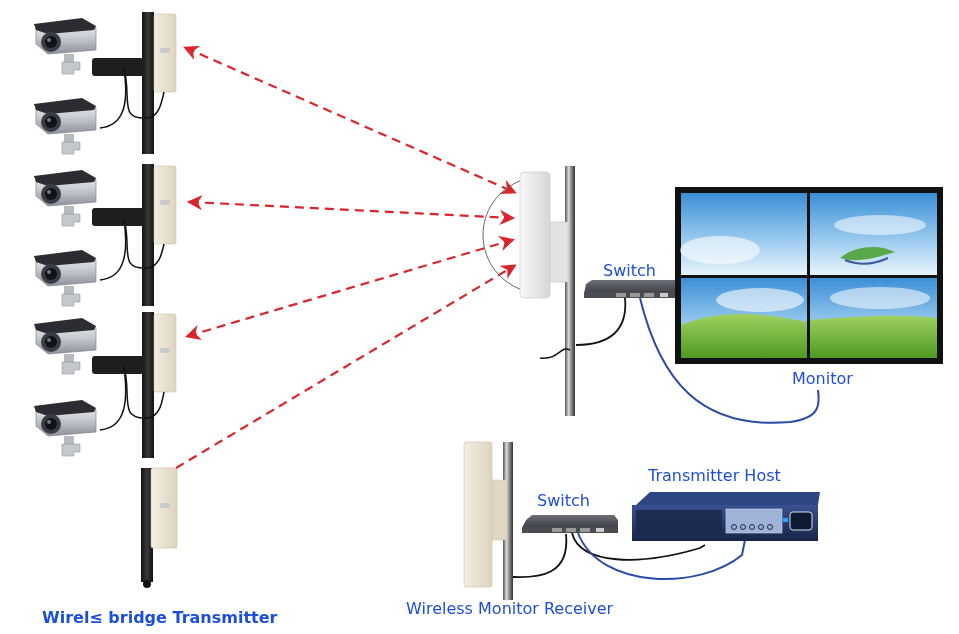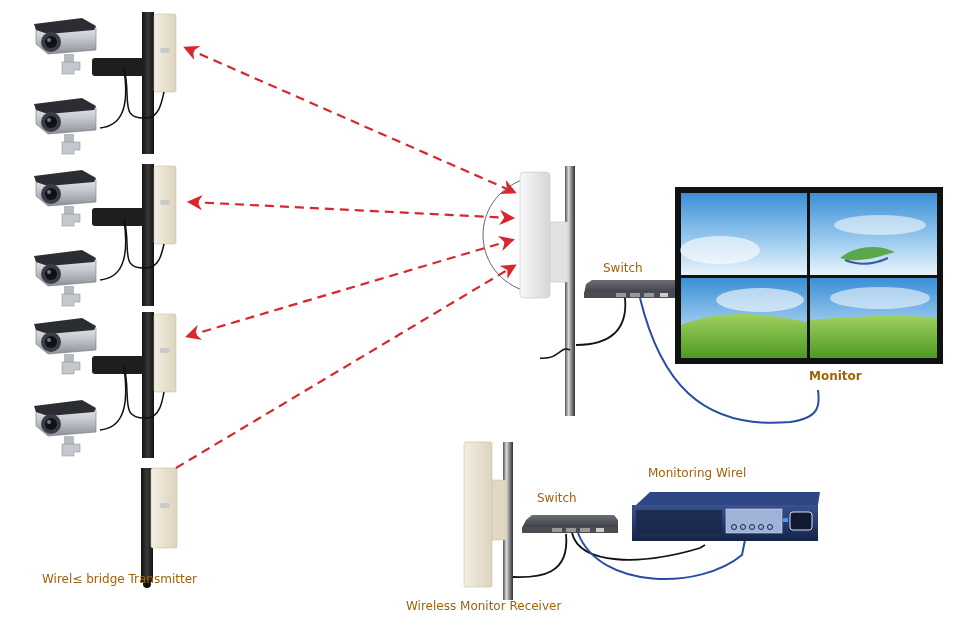--- a/index.html
+++ b/index.html
@@ -1,18 +1,18 @@
 <!DOCTYPE html>
 <html><head>
 <meta charset="utf-8">
 <style>
   html,body{margin:0;padding:0;background:#ffffff;}
   body{width:959px;height:634px;position:relative;overflow:hidden;font-family:"DejaVu Sans","Liberation Sans",sans-serif;}
   #stage{position:absolute;left:0;top:0;width:959px;height:634px;}
-  .lbl{position:absolute;color:#a16207;font-size:12px;white-space:nowrap;font-family:"DejaVu Sans",sans-serif;}
+  .lbl{position:absolute;color:#1d4ed8;font-size:16px;white-space:nowrap;font-family:"DejaVu Sans",sans-serif;}
 </style>
 </head>
 <body>
 
 <div id="stage">
 <svg width="959" height="634" viewBox="0 0 959 634" xmlns="http://www.w3.org/2000/svg">
   <defs>
     <marker id="arrowR" viewBox="0 0 10 10" refX="8" refY="5" markerWidth="7" markerHeight="7" orient="auto-start-reverse">
       <path d="M0,0 L10,5 L0,10 L3,5 z" fill="#d9262c"></path>
     </marker>
@@ -184,18 +184,18 @@
           <circle cx="752" cy="527" r="2.5"></circle>
       <circle cx="761" cy="527" r="2.5"></circle>
           <circle cx="770" cy="527" r="2.5"></circle>
     </g>
     <rect x="790" y="512" width="22" height="18" rx="3" fill="#0f1a33" stroke="#dde" stroke-width="1"></rect>
     <rect x="783" y="518" width="5" height="4" fill="#3aa0ff"></rect>
   </g>
 </svg>
 
 <div class="lbl" style="left:603px;top:261px;">Switch</div>
-<div class="lbl" style="left:809px;top:369px;font-weight:bold;">Monitor</div>
-<div class="lbl" style="left:648px;top:466px;">Monitoring Wirel</div>
+<div class="lbl" style="left:792px;top:369px;">Monitor</div>
+<div class="lbl" style="left:648px;top:466px;">Transmitter Host</div>
 <div class="lbl" style="left:537px;top:491px;">Switch</div>
-<div class="lbl" style="left:42px;top:572px;">Wirel≤ bridge Transmitter</div>
+<div class="lbl" style="left:42px;top:608px;font-weight:bold;">Wirel≤ bridge Transmitter</div>
 <div class="lbl" style="left:406px;top:599px;">Wireless Monitor Receiver</div>
 </div>
 
 </body></html>

